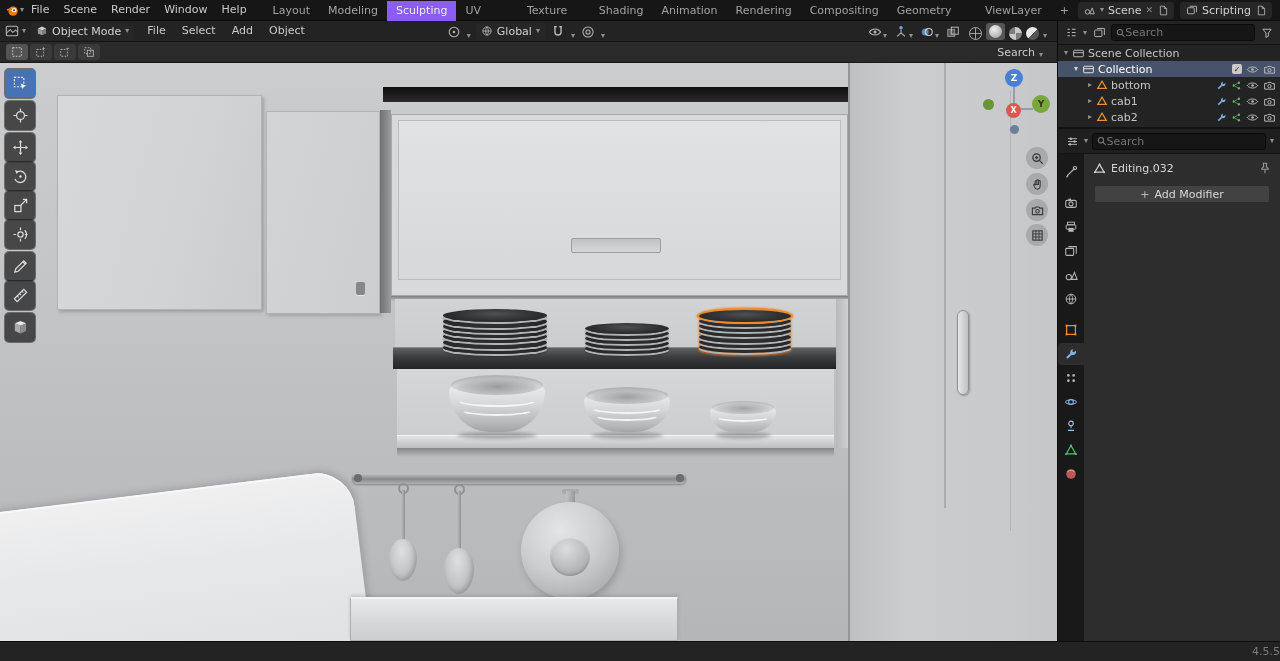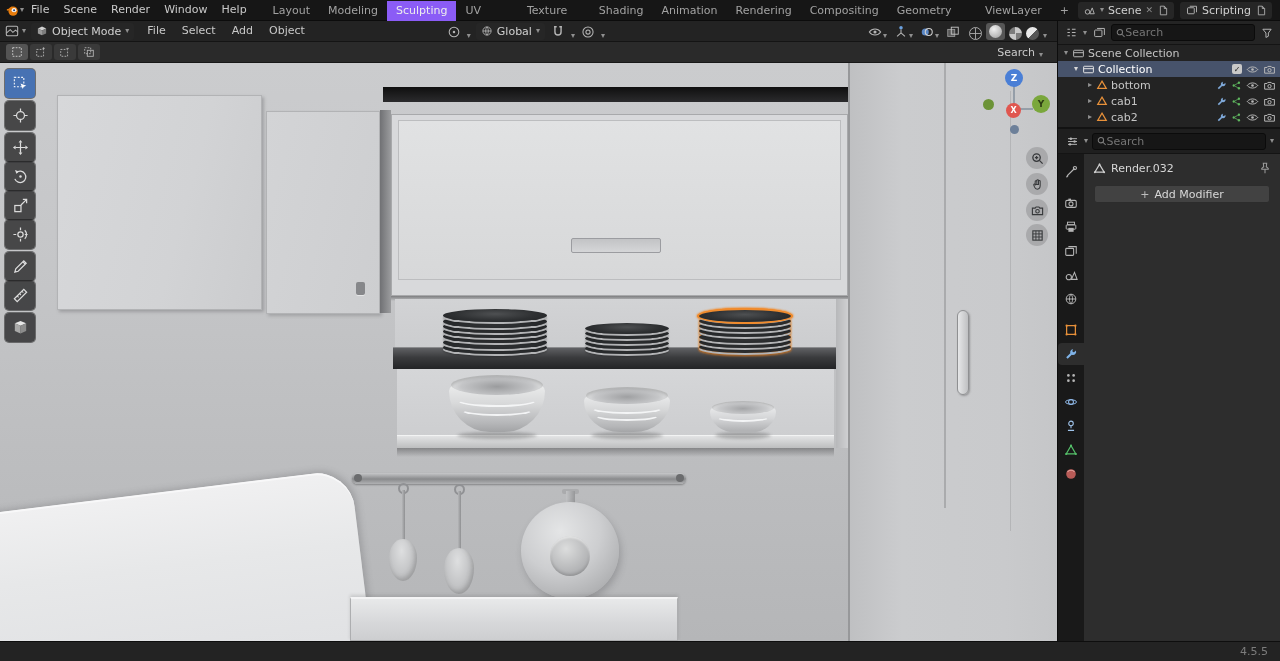--- a/index.html
+++ b/index.html
@@ -53,21 +53,21 @@
   .phead{display:flex;align-items:center;height:25px;padding:0 6px;gap:4px;background:#1f1f1f;border-bottom:1px solid #141414}
   #ptabs{position:absolute;left:0;top:25px;bottom:0;width:26px;background:#191919;display:flex;flex-direction:column;align-items:center;padding-top:7px;gap:2px}
   .ptab{width:24px;height:22px;border-radius:3px;display:flex;align-items:center;justify-content:center}
   .ptab.on{background:#2d2d2d;width:26px;border-radius:4px 0 0 4px}
   #pcontent{position:absolute;left:26px;top:25px;right:0;bottom:0;background:#2d2d2d}
   .crumb{display:flex;align-items:center;gap:5px;padding:7px 8px 0 8px;color:#d6d6d6}
   .addmod{margin:10px 10px 0 10px;height:18px;background:#424242;border:1px solid #2c2c2c;border-radius:3px;
           display:flex;align-items:center;justify-content:center;gap:5px;color:#d8d8d8}
   
   #statusbar{position:absolute;left:0;top:641px;width:1280px;height:20px;background:#232323;border-top:1px solid #0e0e0e;display:flex;align-items:center}
-  #version{margin-left:auto;padding-right:12px;color:#7c7c7c}
+  #version{margin-left:auto;color:#7c7c7c}
 </style>
 </head>
 <body>
 
 <div id="root">
 
   <div id="topbar">
     <span class="ic" style="margin-left:4px">
       <svg width="15" height="15" viewBox="0 0 16 16">
           <circle cx="8.6" cy="8.6" r="5" fill="#e87d0d"></circle>
@@ -763,21 +763,21 @@
       <div id="pcontent">
         <div class="crumb">
           <span class="ic" style="width:14px;height:14px">
             <svg width="13" height="13" viewBox="0 0 14 14">
                 <path d="M7 2.5 12 11H2z" fill="none" stroke="#cfcfcf" stroke-width="1.3"></path>
                 <circle cx="7" cy="2.5" r="1" fill="#cfcfcf"></circle>
                 <circle cx="12" cy="11" r="1" fill="#cfcfcf"></circle>
                 <circle cx="2" cy="11" r="1" fill="#cfcfcf"></circle>
               </svg>
           </span>
-          <span>Render.032</span>
+          <span>Editing.032</span>
           <span class="ic" style="margin-left:auto;width:14px;height:14px">
             <svg width="12" height="12" viewBox="0 0 14 14">
                 <path d="M5 1.5h4l-.5 4 2.3 2V8.5H3.2V7.5l2.3-2z" fill="none" stroke="#9c9c9c" stroke-width="1.2"></path>
                 <path d="M7 8.5V13" stroke="#9c9c9c" stroke-width="1.2"></path>
               </svg>
           </span>
         </div>
         <div class="addmod">
           <span style="color:#bdbdbd">+</span>
           <span>Add Modifier</span>

